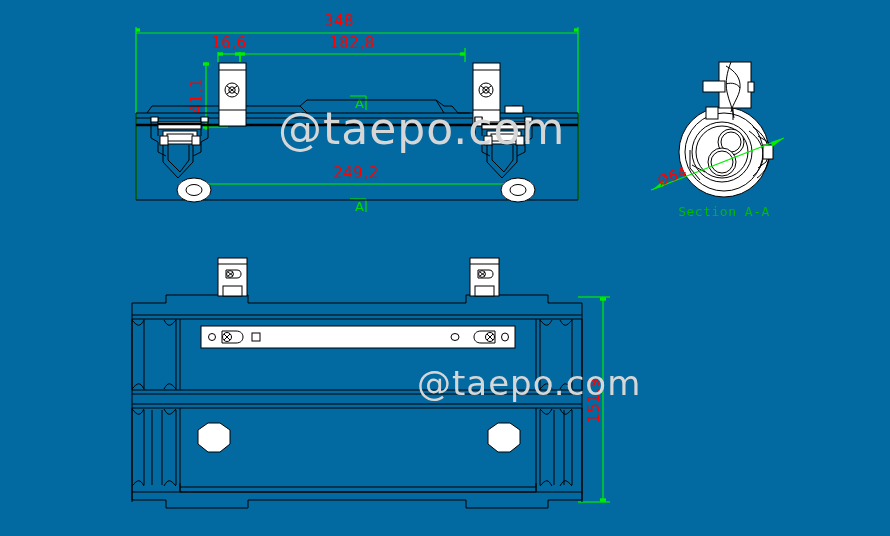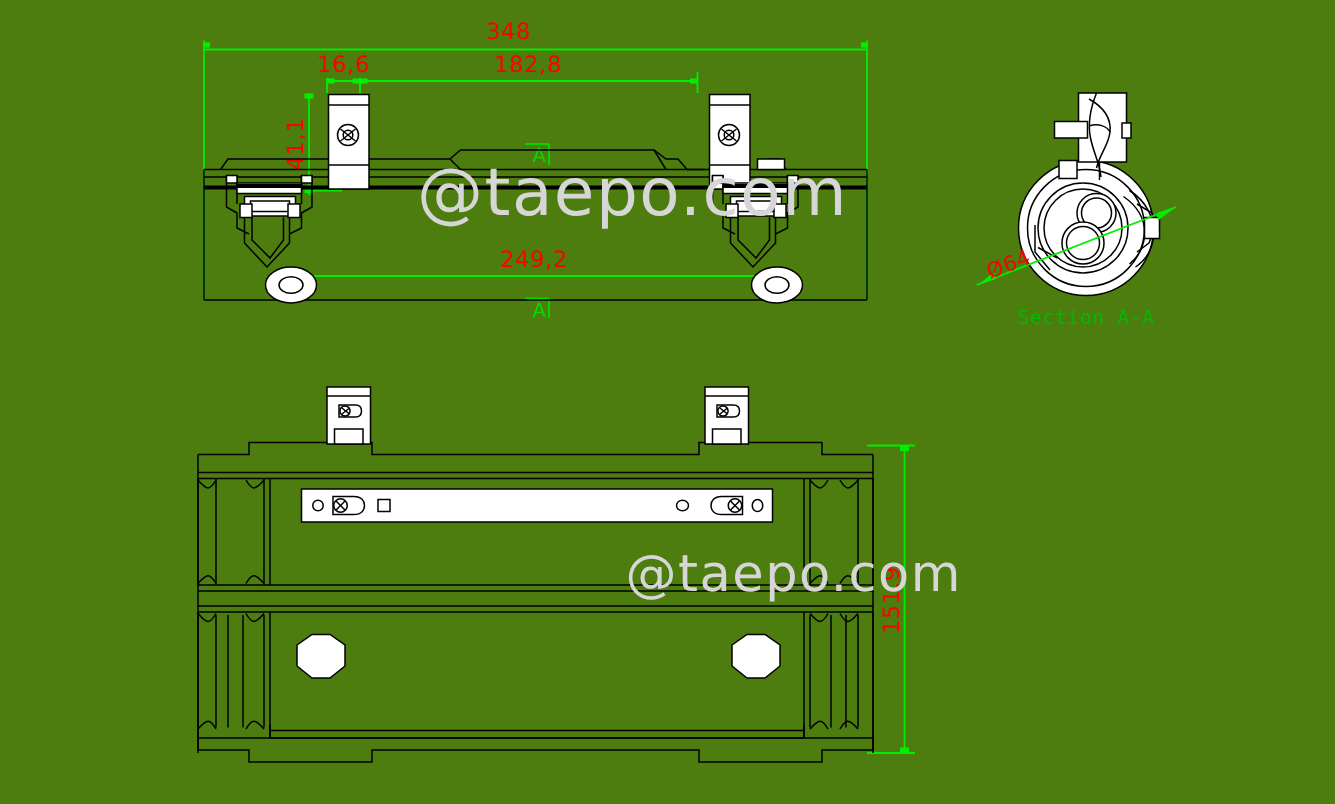--- a/index.html
+++ b/index.html
@@ -10,21 +10,21 @@
   body {
     width: 890px;
     height: 536px;
     overflow: hidden;
     font-family: "Liberation Sans", sans-serif;
   }
   #drawing-root {
     position: relative;
     width: 890px;
     height: 536px;
-    background: #4d7c0f;
+    background: #0369a1;
   }
   svg#cad-canvas {
     position: absolute;
     top: 0;
     left: 0;
     width: 890px;
     height: 536px;
     display: block;
   }
   .wm {

